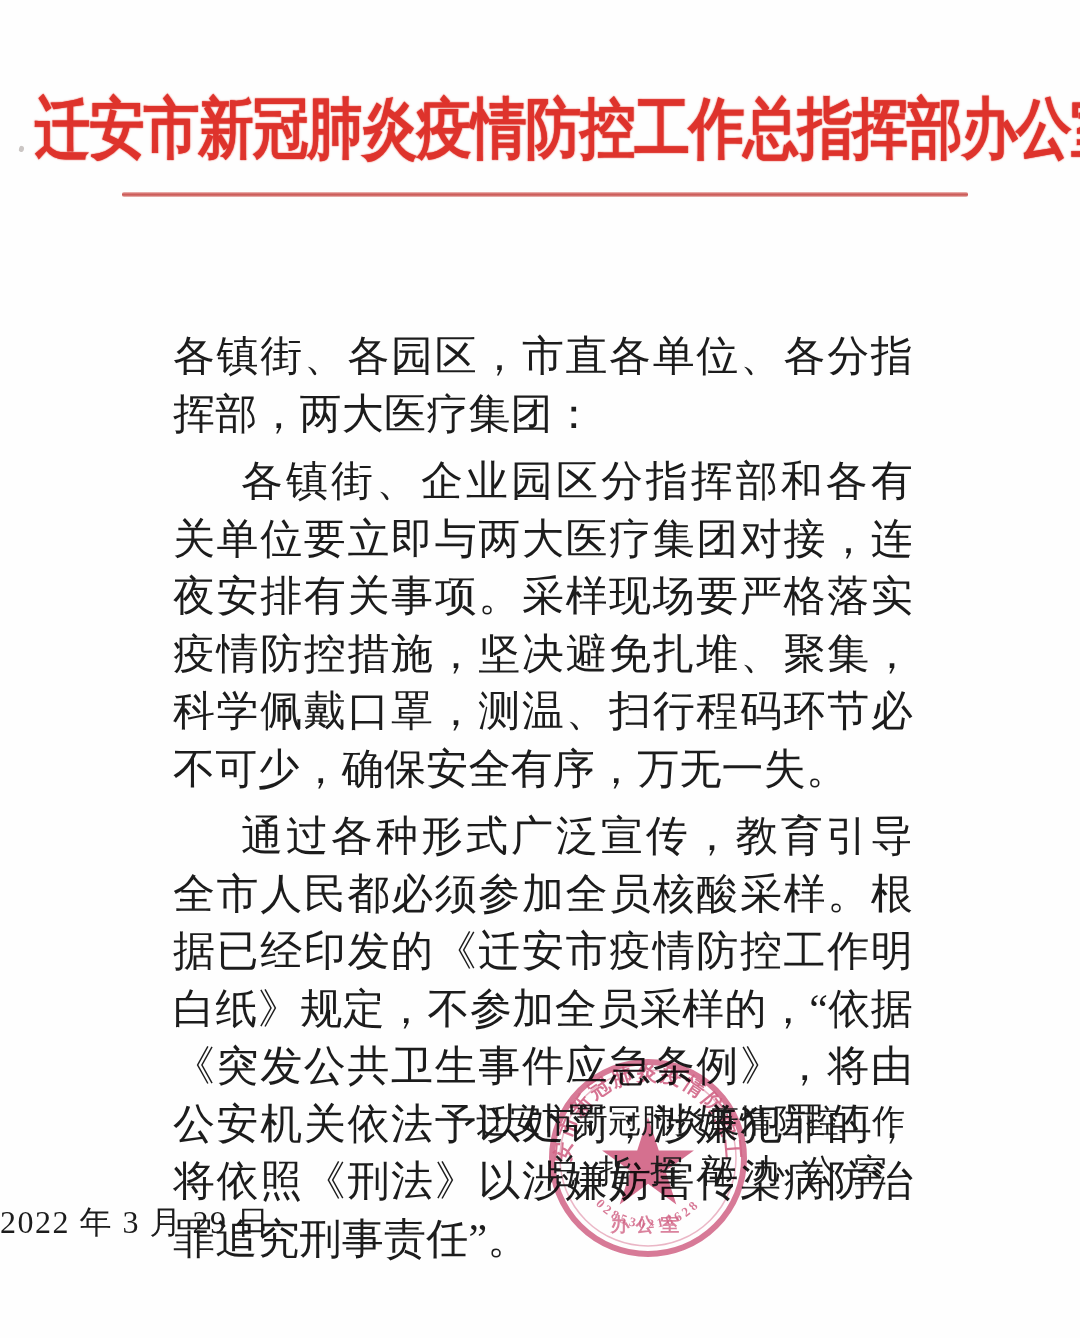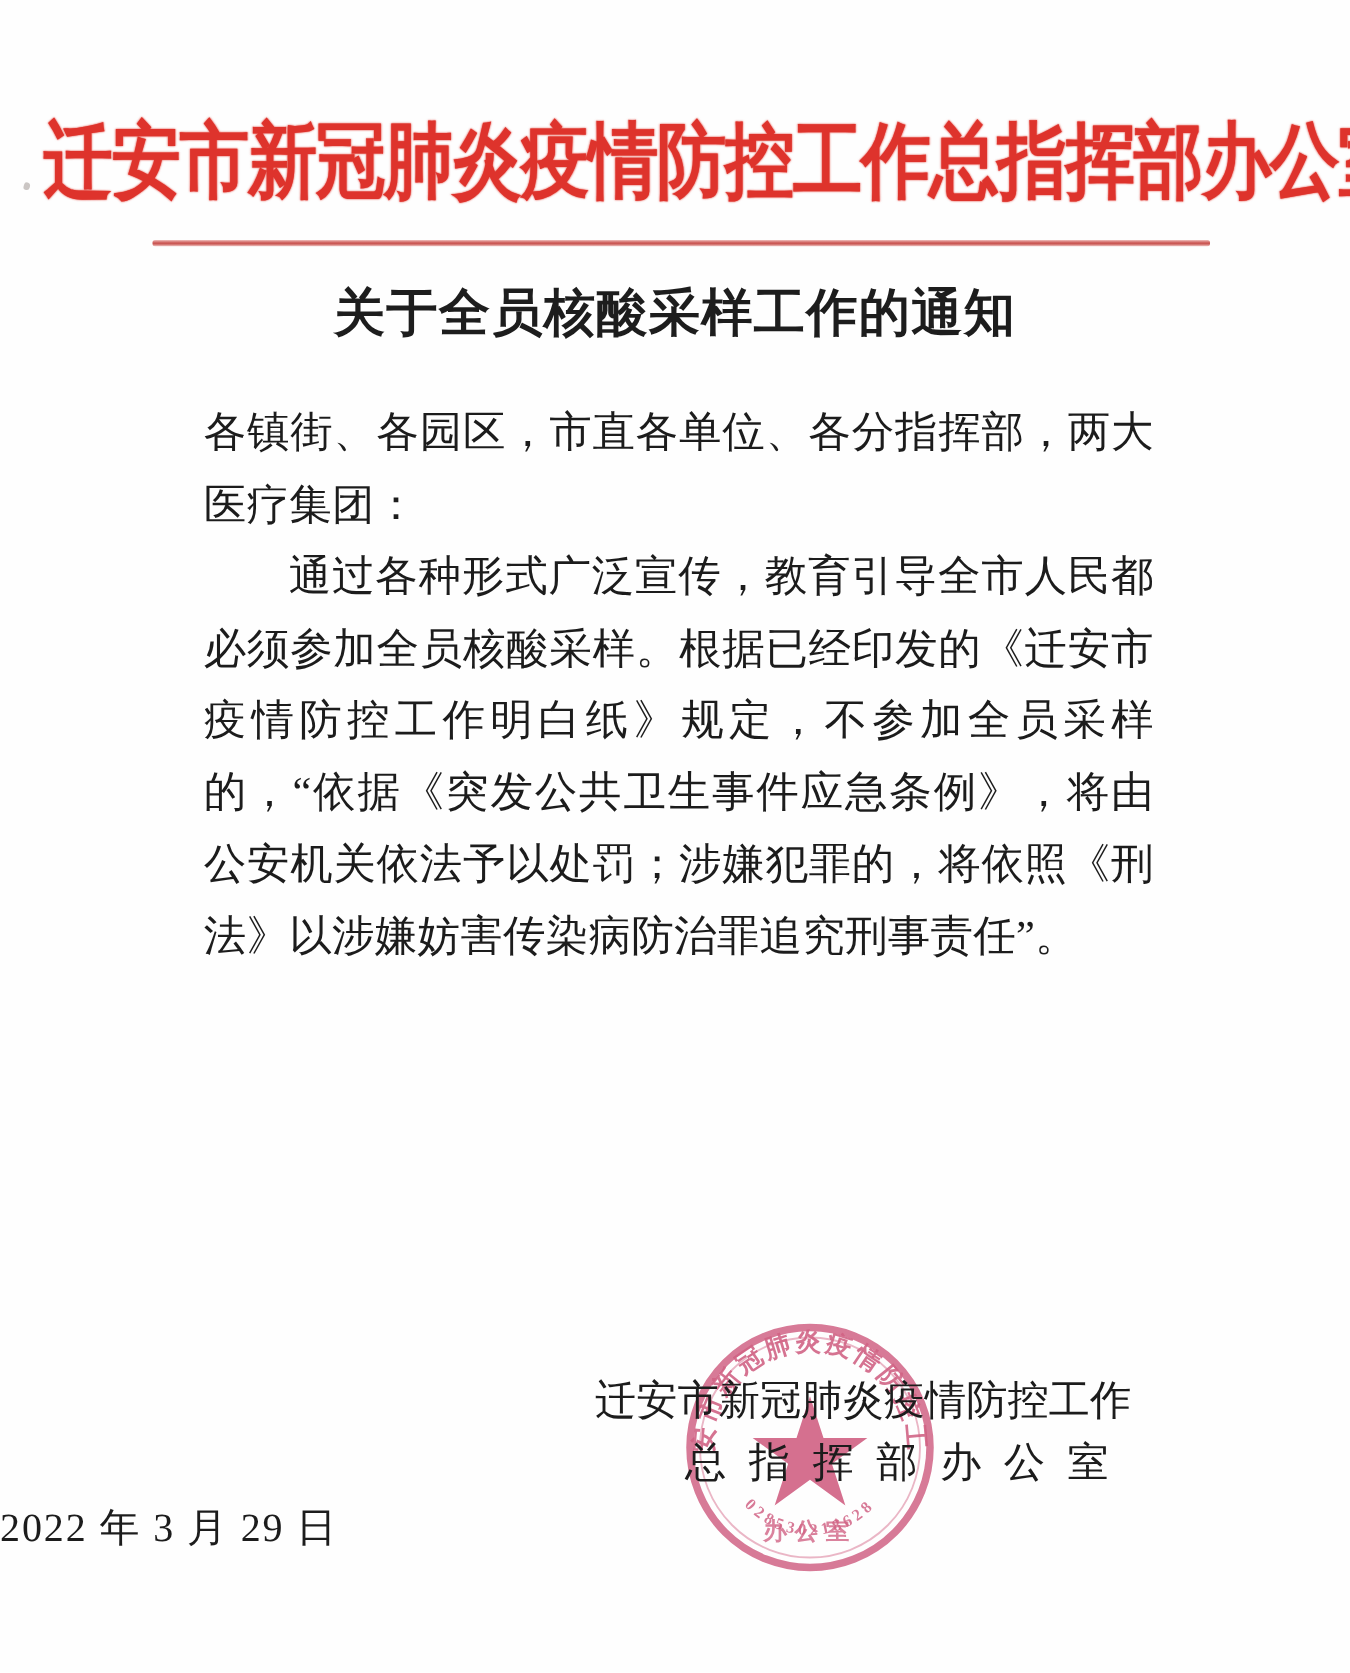--- a/index.html
+++ b/index.html
@@ -95,26 +95,26 @@
 
   
   .body-block {
     position: absolute;
     left: 163px;
     top: 318px;
     width: 760px;
   }
   .para {
     font-family: "Liberation Serif", "DejaVu Serif", serif;
-    font-size: 34px;
+    font-size: 42px;
     line-height: 57.5px;
     color: #1c1c1c;
     text-align: justify;
     text-justify: inter-character;
-    margin: 0;
+    margin: 10px;
     letter-spacing: 0.2px;
     word-break: break-all;
   }
   .para.indent {
     text-indent: 68px;
   }
 
   
   .signature {
     position: absolute;
@@ -164,24 +164,24 @@
 
 <div class="page">
 
   <div class="scan-speck"></div>
 
   <div class="masthead">
     <div class="masthead-title">迁安市新冠肺炎疫情防控工作总指挥部办公室</div>
   </div>
   <div class="masthead-rule"></div>
 
-  <div class="doc-title">关于全员核酸采样工作的通知</div>
 
   <div class="body-block">
     <p class="para">各镇街、各园区，市直各单位、各分指挥部，两大医疗集团：</p>
+    <p class="para indent">各镇街、企业园区分指挥部和各有关单位要立即与两大医疗集团对接，连夜安排有关事项。采样现场要严格落实疫情防控措施，坚决避免扎堆、聚集，科学佩戴口罩，测温、扫行程码环节必不可少，确保安全有序，万无一失。</p>
     <p class="para indent">通过各种形式广泛宣传，教育引导全市人民都必须参加全员核酸采样。根据已经印发的《迁安市疫情防控工作明白纸》规定，不参加全员采样的，“依据《突发公共卫生事件应急条例》，将由公安机关依法予以处罚；涉嫌犯罪的，将依照《刑法》以涉嫌妨害传染病防治罪追究刑事责任”。</p>
 
   </div>
 
   <div class="seal">
     <svg viewBox="0 0 206 206" xmlns="http://www.w3.org/2000/svg">
       <defs>
         <path id="sealArcTop" d="M 25,103 A 78,78 0 0 1 181,103" fill="none"></path>
         <path id="sealArcBottom" d="M 33,103 A 70,70 0 0 0 173,103" fill="none"></path>
       </defs>

